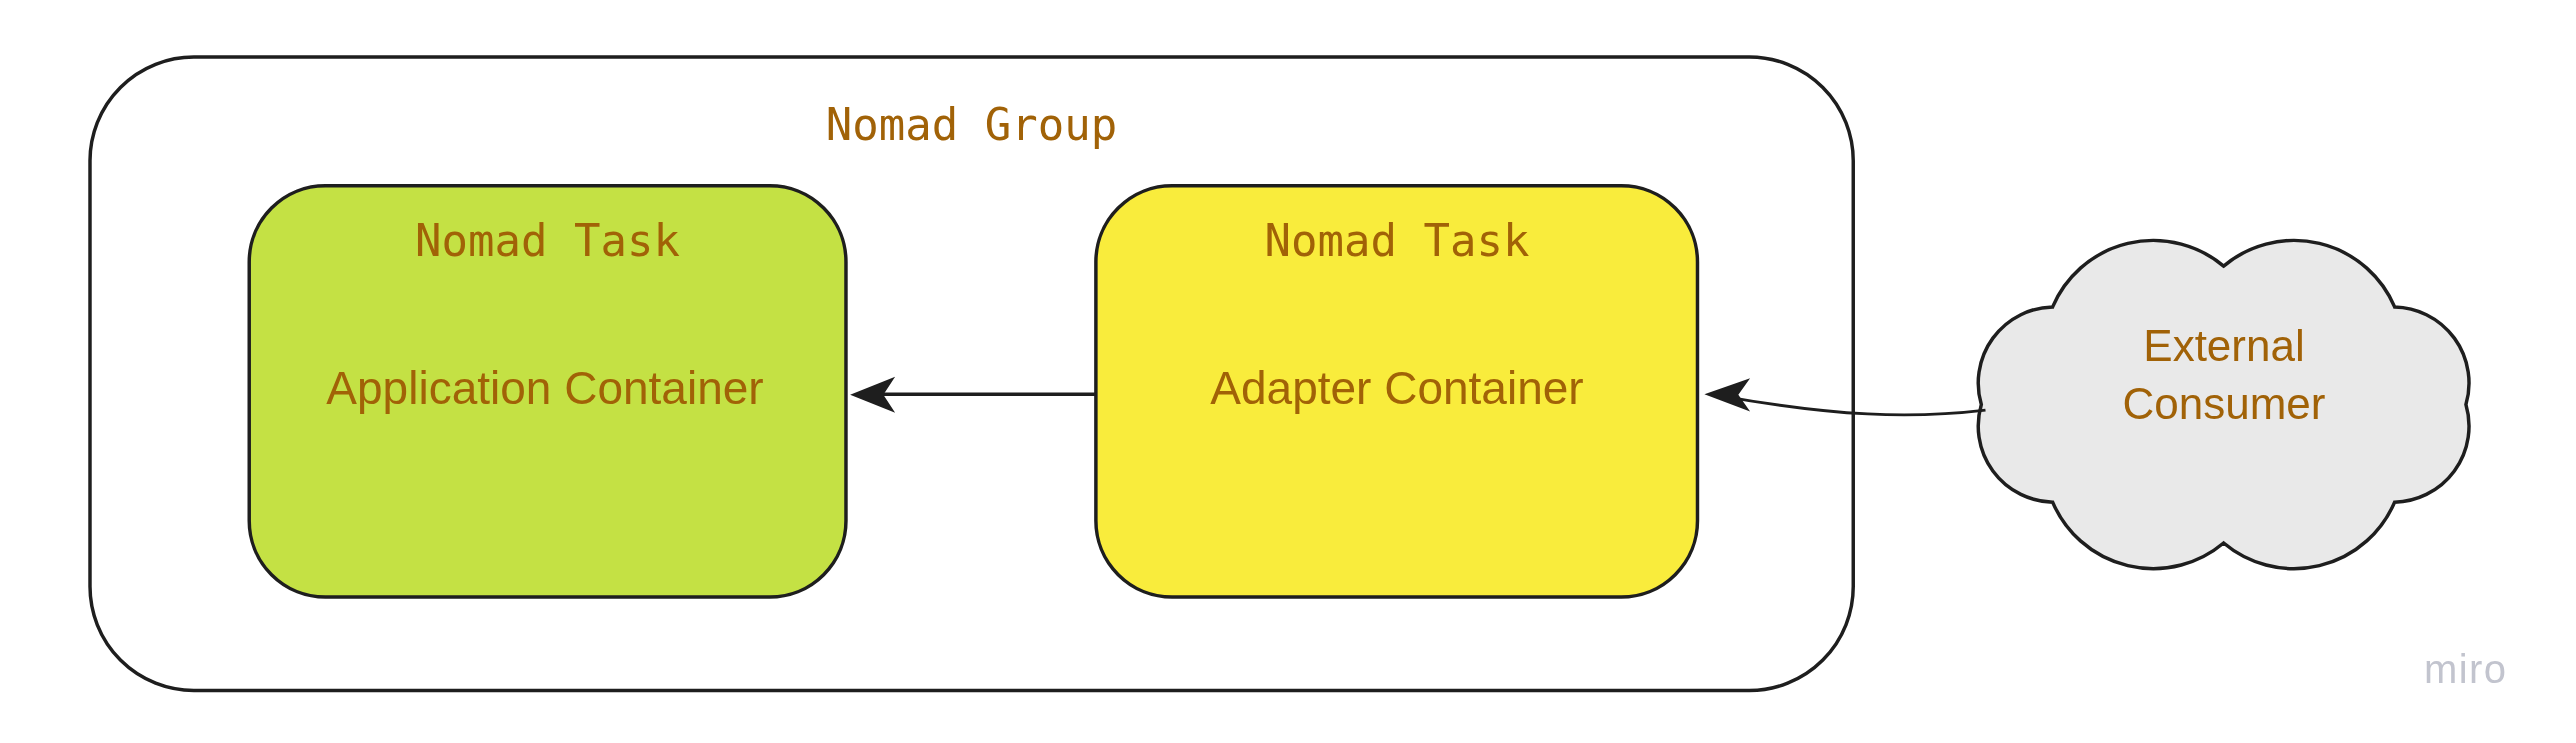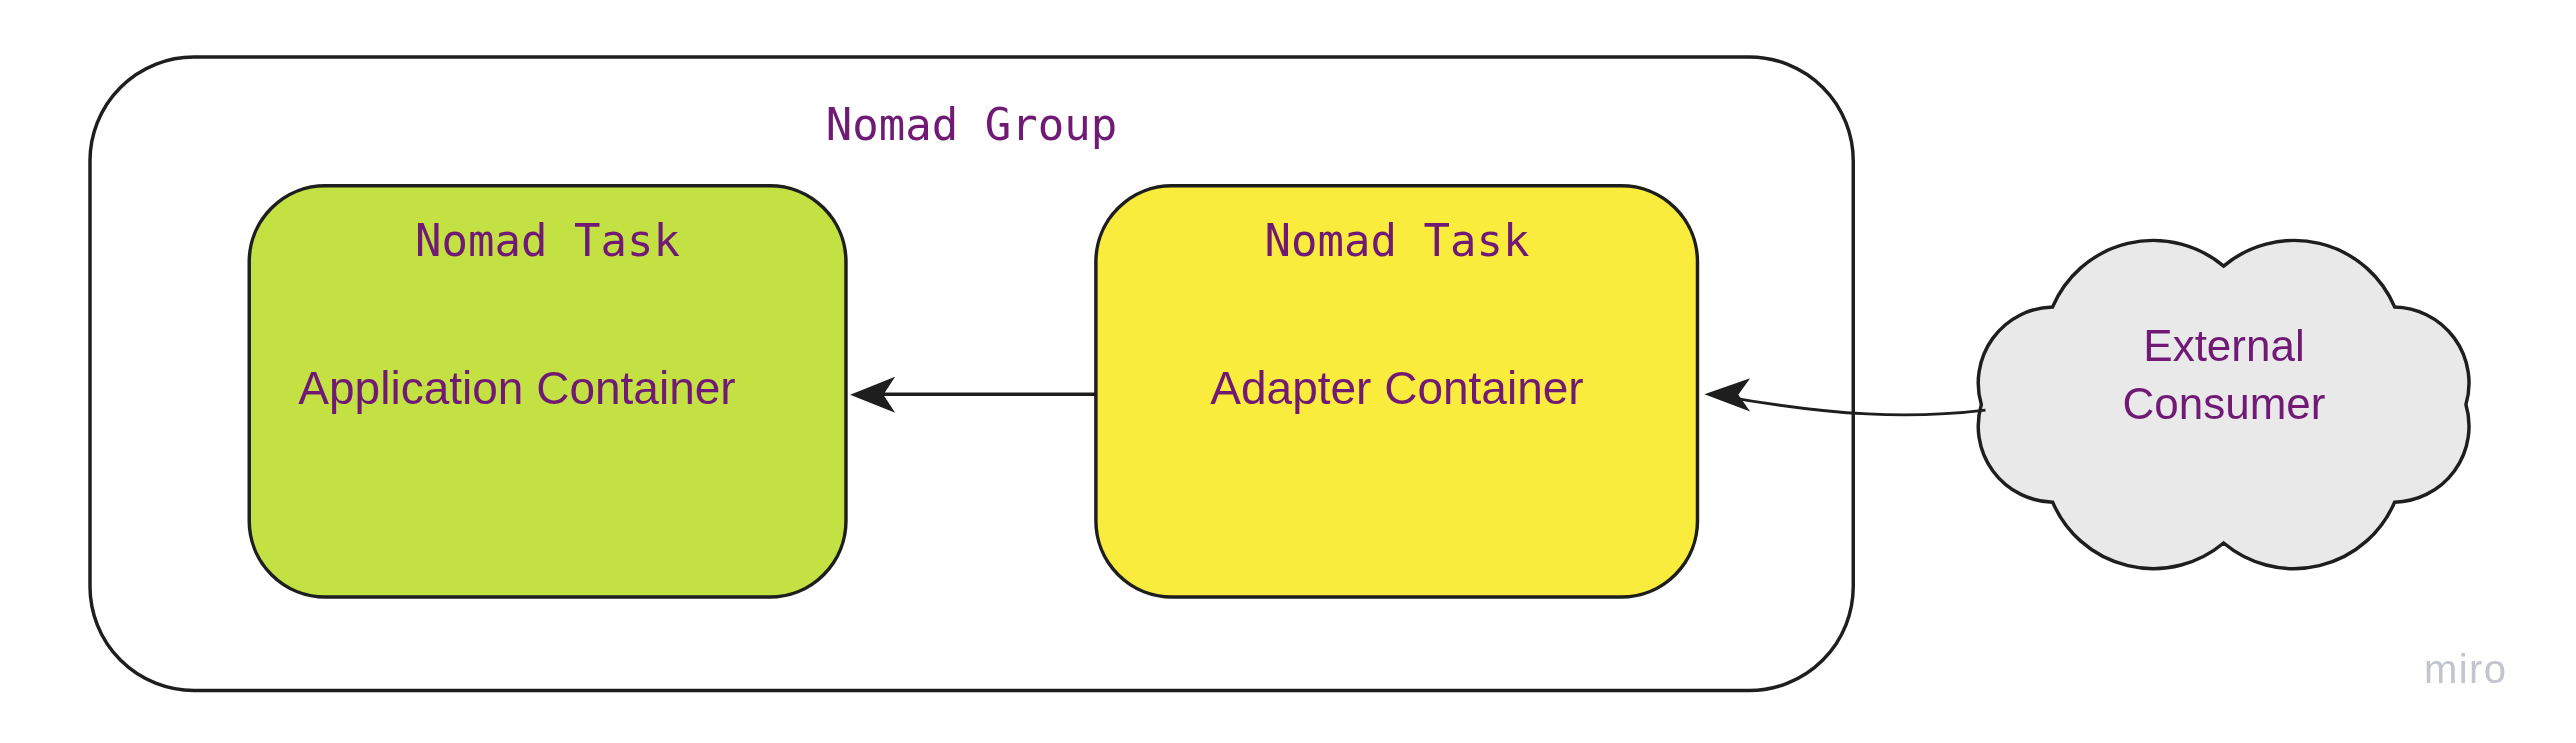--- a/index.html
+++ b/index.html
@@ -14,21 +14,21 @@
   }
   .diagram-layer {
     position: absolute;
     left: 0; top: 0;
     width: 2576px;
     height: 744px;
   }
   .txt {
     position: absolute;
     text-align: center;
-    color: #701a75;
+    color: #a16207;
     white-space: pre-line;
   }
   .mono {
     font-family: "DejaVu Sans Mono", "Liberation Mono", monospace;
     font-size: 44px;
     line-height: 55px;
   }
   .sans {
     font-family: "Liberation Sans", sans-serif;
     font-size: 46px;
@@ -80,21 +80,21 @@
     <g>
       <path d="M 2868 592 C 2760 605, 2650 601, 2484 571" fill="none" stroke-width="4" stroke="#1e1e1e"></path>
       <polygon points="2462,569 2528,546 2511,570 2528,594" fill="#1e1e1e"></polygon>
     </g>
   </svg>
 
   <div class="txt mono" style="left:90px; top:97px; width:1763px;">Nomad Group</div>
 
   <div class="txt mono" style="left:249px; top:213px; width:597px;">Nomad Task</div>
 
-  <div class="txt sans" style="left:249px; top:361px; width:536px;">Application Container</div>
+  <div class="txt sans" style="left:249px; top:361px; width:536px;padding-left:28px;">Application Container</div>
 
   <div class="txt mono" style="left:1096px; top:213px; width:602px;">Nomad Task</div>
 
   <div class="txt cloud-text" style="left:2051px; top:317px; width:346px;">External Consumer</div>
 
   <div class="txt sans" style="left:1096px; top:361px; width:602px;">Adapter Container</div>
 
   <div class="watermark" style="color: rgb(194, 196, 206);">miro</div>
 
 </div>

